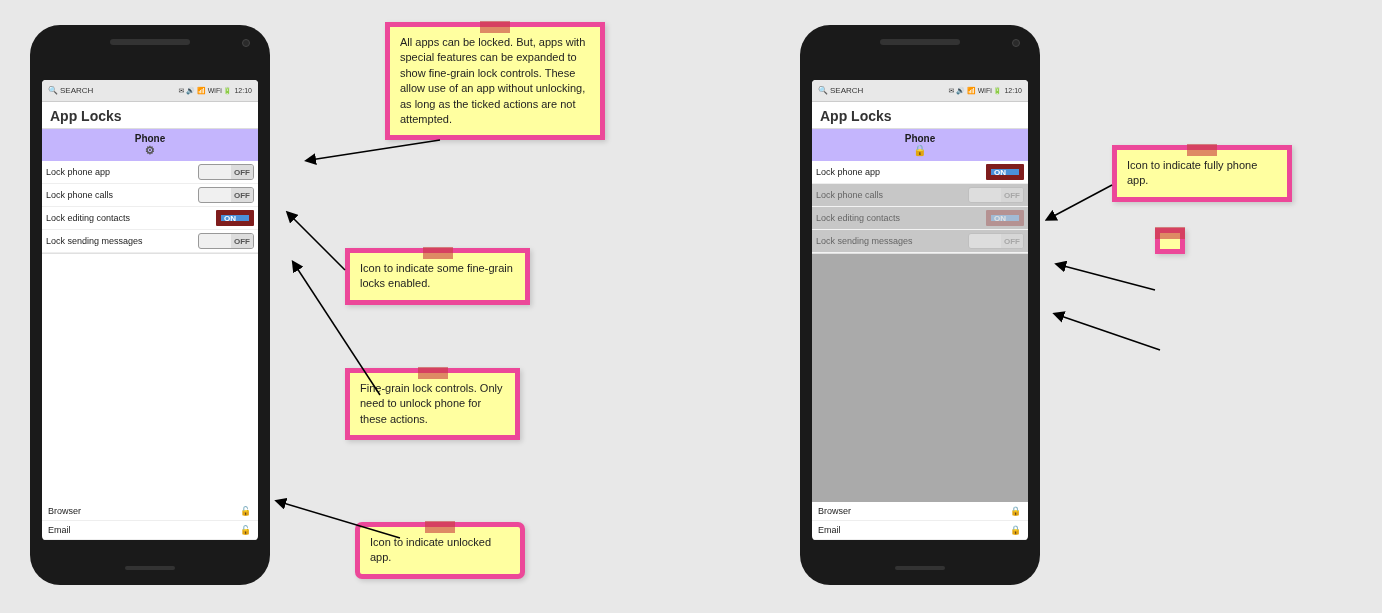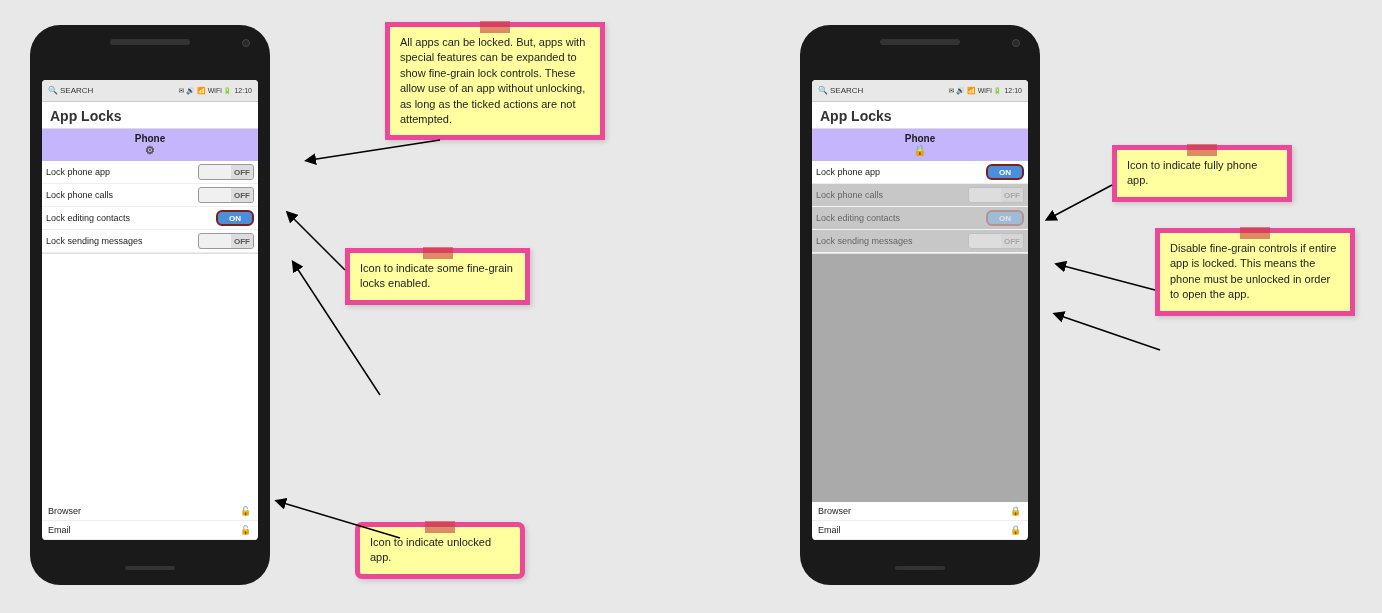--- a/index.html
+++ b/index.html
@@ -109,28 +109,27 @@
       display: flex;
       align-items: center;
       color: #555;
     }
 
     .toggle-on-active {
       background: #4a90d9;
       color: white;
       width: 38px;
       height: 16px;
-      border-radius: 6px;
-      border: 2px solid #7f1d1d;
+      border-radius: 1px;
+      border: 5px solid #7f1d1d;
       display: inline-flex;
       align-items: center;
       font-size: 8px;
       font-weight: bold;
       overflow: hidden;
-      justify-content: center;
     }
 
     .toggle-on-label {
       background: #4a90d9;
       padding: 1px 3px;
       height: 100%;
       display: flex;
       align-items: center;
       color: white;
     }
@@ -389,34 +388,37 @@
   <div class="sticky-note" style="top:22px; left:385px; max-width:220px;">
     <div class="sticky-tape"></div>
     <span>All apps can be locked. But, apps with special features can be expanded to show fine-grain lock controls. These allow use of an app without unlocking, as long as the ticked actions are not attempted.</span>
   </div>
 
   <div class="sticky-note" style="top:248px; left:345px; max-width:185px;">
     <div class="sticky-tape"></div>
     <span>Icon to indicate some fine-grain locks enabled.</span>
   </div>
 
+  <div class="sticky-note" style="top:368px; left:345px; max-width:175px;">
+    <div class="sticky-tape"></div>
+    <span>Fine-grain lock controls. Only need to unlock phone for these actions.</span>
+  </div>
 
   <div class="sticky-note" style="top:522px; left:355px; max-width:170px;border-radius:7px;">
     <div class="sticky-tape"></div>
     <span>Icon to indicate unlocked app.</span>
   </div>
 
   <div class="sticky-note" style="top:145px; left:1112px; max-width:180px;">
     <div class="sticky-tape"></div>
     <span>Icon to indicate fully phone app.</span>
   </div>
 
   <div class="sticky-note" style="top:228px; left:1155px; max-width:200px;">
     <div class="sticky-tape"></div>
-    <span>Disable fine-grain controls if entire app is locked. This means the phone must be unlocked in order to open the app.</span>
   </div>
 
   <svg class="arrows">
 
     <line x1="440" y1="140" x2="310" y2="160" stroke="#000" stroke-width="1.5" marker-end="url(#arrowhead)"></line>
 
     <line x1="345" y1="270" x2="290" y2="215" stroke="#000" stroke-width="1.5" marker-end="url(#arrowhead)"></line>
 
     <line x1="380" y1="395" x2="295" y2="265" stroke="#000" stroke-width="1.5" marker-end="url(#arrowhead)"></line>
 

